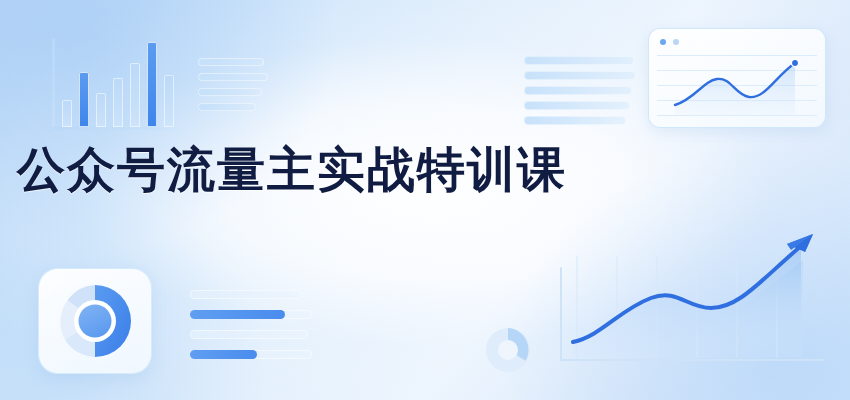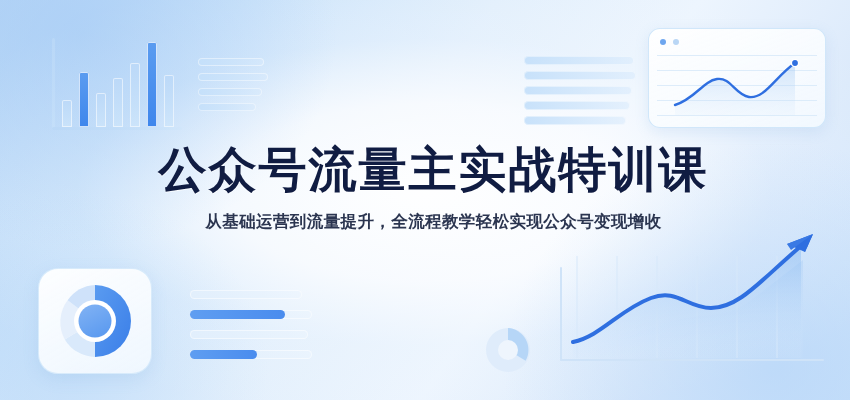--- a/index.html
+++ b/index.html
@@ -32,21 +32,21 @@
   }
   .wash-bl {
     left: -60px; bottom: -90px; width: 330px; height: 300px;
     background: radial-gradient(ellipse at 40% 60%, rgba(176,211,248,0.40) 0%, rgba(176,211,248,0) 70%);
   }
 
   
   #title-block {
     position: absolute;
     left: 17px; right: 0; top: 143px;
-    text-align: center;
+    text-align: left;
     z-index: 9;
   }
   #main-title {
     margin: 0;
     font-size: 48px;
     font-weight: 700;
     letter-spacing: 2px;
     color: #101c42;
     line-height: 1.12;
     text-shadow: 0 1px 0 rgba(255,255,255,0.75);
@@ -205,21 +205,20 @@
         </linearGradient>
       </defs>
       <path d="M26,76 C46,70 54,52 68,50 C82,48 86,66 100,68 C116,70 126,48 146,34 L146,86 L26,86 Z" fill="url(#cardFill)"></path>
       <path d="M26,76 C46,70 54,52 68,50 C82,48 86,66 100,68 C116,70 126,48 146,34" fill="none" stroke="#2f6fe0" stroke-width="2.4" stroke-linecap="round"></path>
       <circle cx="146" cy="34" r="3.6" fill="#2f6fe0" stroke="#ffffff" stroke-width="1.4"></circle>
     </svg>
   </div>
 
   <div id="title-block">
     <h1 id="main-title">公众号流量主实战特训课</h1>
-    <p id="subtitle">从基础运营到流量提升，全流程教学轻松实现公众号变现增收</p>
   </div>
 
   <div class="deco" id="donut-card">
     <svg width="84" height="84" viewBox="0 0 84 84">
       <defs>
         <linearGradient id="dSeg1" x1="0" y1="0" x2="1" y2="1">
           <stop offset="0%" stop-color="#5a9bf0"></stop>
           <stop offset="100%" stop-color="#3a7ee8"></stop>
         </linearGradient>
         <linearGradient id="dCore" x1="0" y1="0" x2="0.5" y2="1">

